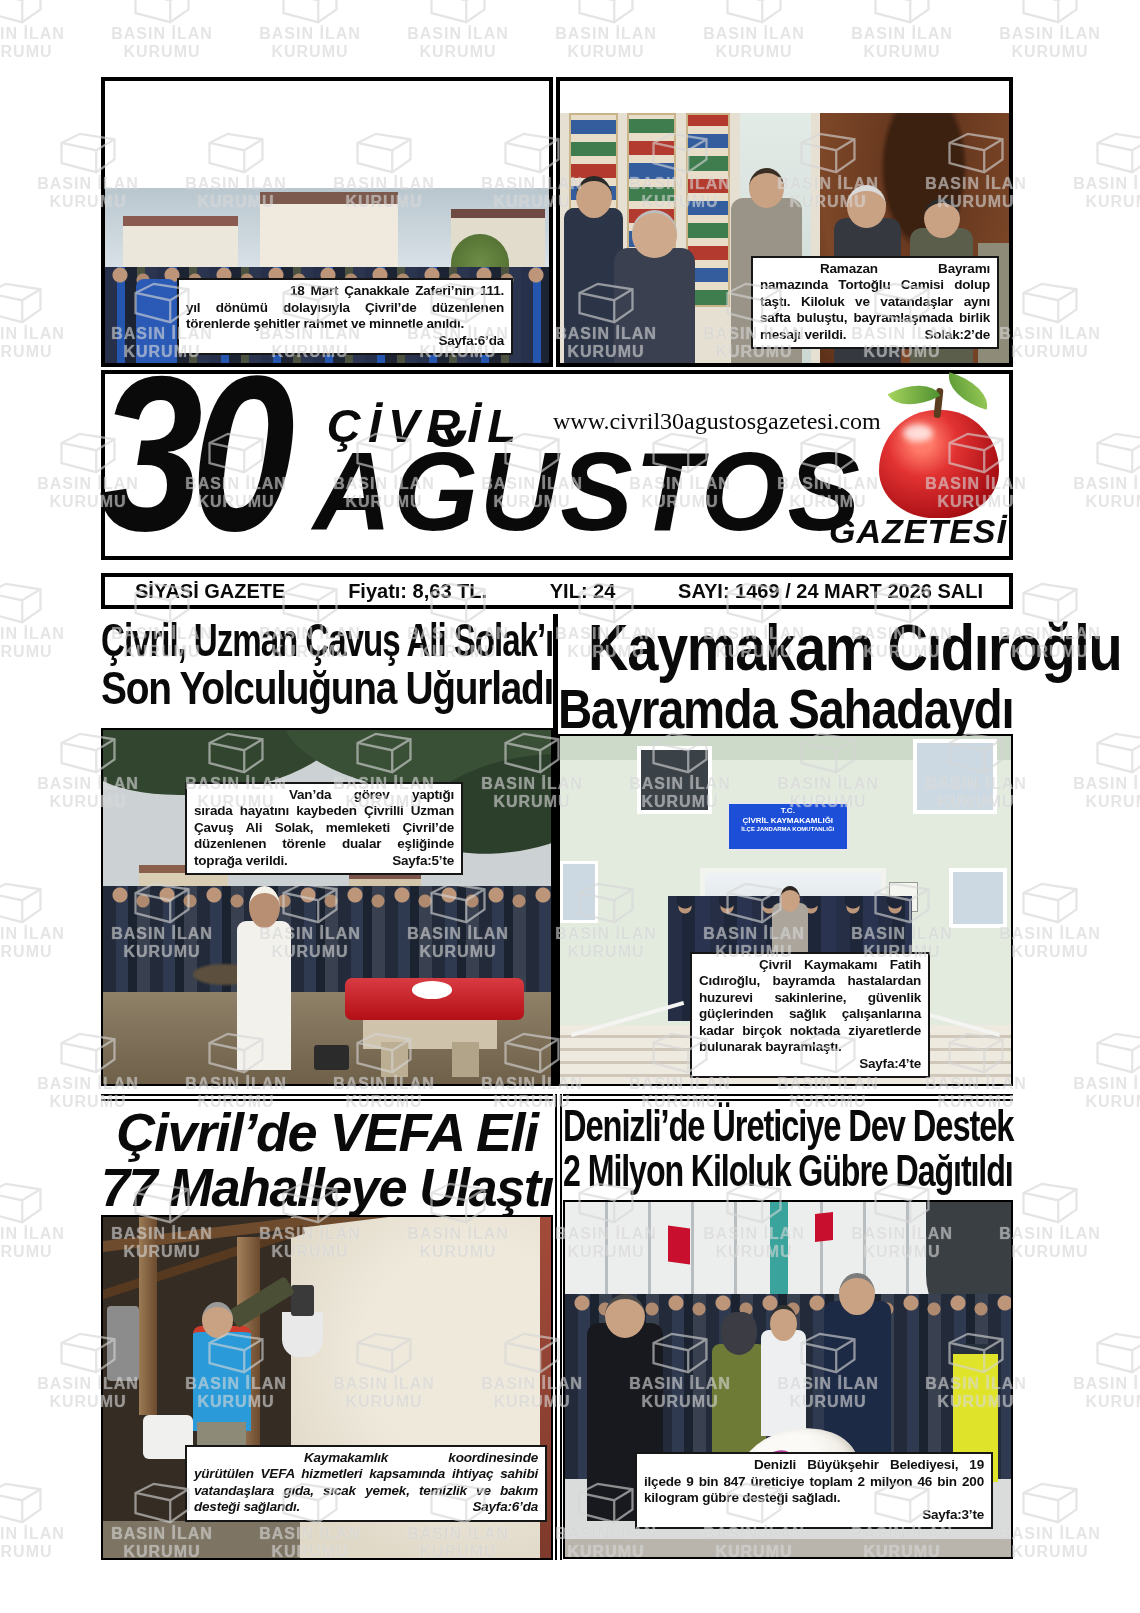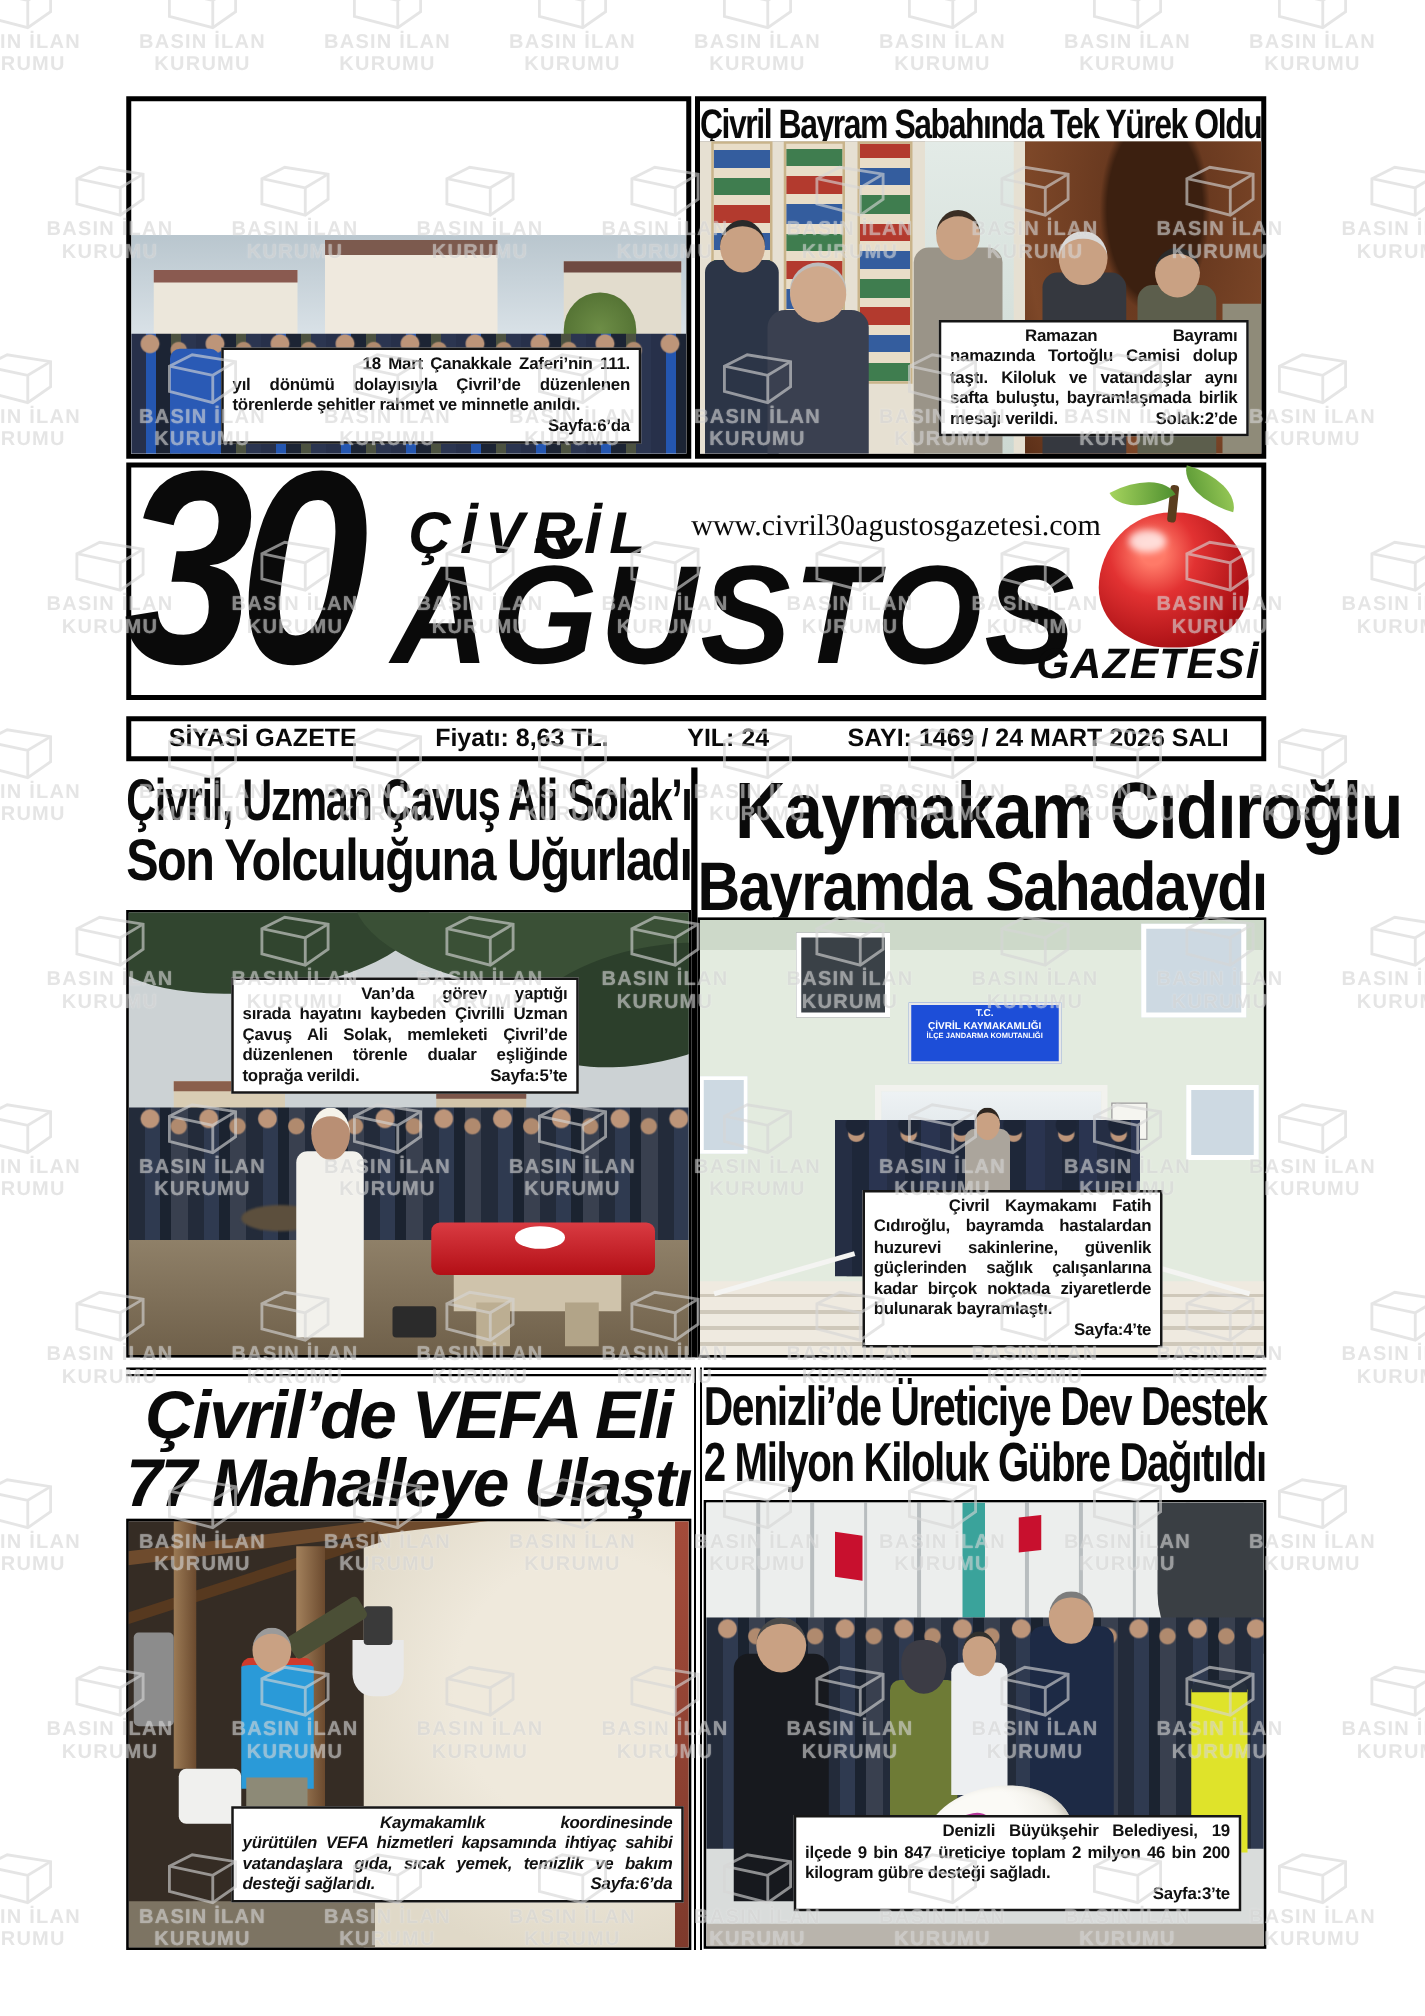--- a/index.html
+++ b/index.html
@@ -96,23 +96,20 @@
           <div class="crowd crowd-a" style="bottom:0;height:55%;"></div>
           <div class="abs" style="left:7%;bottom:0;width:9%;height:48%;background:#2a5ab5;border-radius:8px 8px 0 0;"></div>
           <div class="cap" style="left:72px;bottom:8px;width:336px;text-indent:104px;">
             <span>18 Mart Çanakkale Zaferi’nin 111. yıl dönümü dolayısıyla Çivril’de düzenlenen törenlerde şehitler rahmet ve minnetle anıldı.</span>
             <b class="pref">Sayfa:6’da</b>
           </div>
         </div>
       </section>
 
       <section class="box" style="width:457px;height:290px;">
-        <h1 class="hl" style="padding-top:1px;height:32px;">
-          <div class="line" style="font-size:33px;"><span class="fit" style="transform: scaleX(0.774138);">Çivril Bayram Sabahında Tek Yürek Oldu</span></div>
-        </h1>
         <div class="ph" style="position:absolute;left:0;right:0;bottom:0;height:250px;" aria-label="Camide bayramlaşan vatandaşlar ve protokol">
           <div class="abs" style="inset:0;background:#e6e0d2;"></div>
           <div class="abs" style="left:2%;top:0;width:10%;height:78%;border:2px solid #c9b48a;background:repeating-linear-gradient(0deg,#b33a2e 0 14px,#e8ddc8 14px 22px,#3f7d4f 22px 36px,#e8ddc8 36px 44px,#345d9e 44px 58px,#e8ddc8 58px 66px);"></div>
           <div class="abs" style="left:15%;top:0;width:10%;height:80%;border:2px solid #c9b48a;background:repeating-linear-gradient(0deg,#345d9e 0 16px,#e8ddc8 16px 24px,#b33a2e 24px 38px,#e8ddc8 38px 46px,#3f7d4f 46px 60px,#e8ddc8 60px 68px);"></div>
           <div class="abs" style="left:28%;top:0;width:9%;height:76%;border:2px solid #c9b48a;background:repeating-linear-gradient(0deg,#3f7d4f 0 15px,#e8ddc8 15px 23px,#345d9e 23px 37px,#e8ddc8 37px 45px,#b33a2e 45px 59px,#e8ddc8 59px 67px);"></div>
           <div class="abs" style="left:40%;top:0;width:16%;height:100%;background:linear-gradient(#e3ebe7,#ccd8d2);"></div>
           <div class="abs" style="left:58%;top:0;width:42%;height:100%;background:radial-gradient(ellipse at 55% 22%, #3c2010 0 26%, #6a3a20 30%, #7d4728 70%, #5b2f18 100%);"></div>
           <div class="abs" style="left:1%;bottom:0;width:13%;height:62%;background:#2c3547;border-radius:10px 10px 0 0;"></div>
           <div class="abs" style="left:3.5%;bottom:58%;width:8%;height:15%;background:#c9a183;border-radius:50%;border-top:5px solid #2a2a2a;"></div>
           <div class="abs" style="left:12%;bottom:0;width:18%;height:46%;background:#3a4050;border-radius:14px 14px 0 0;"></div>

